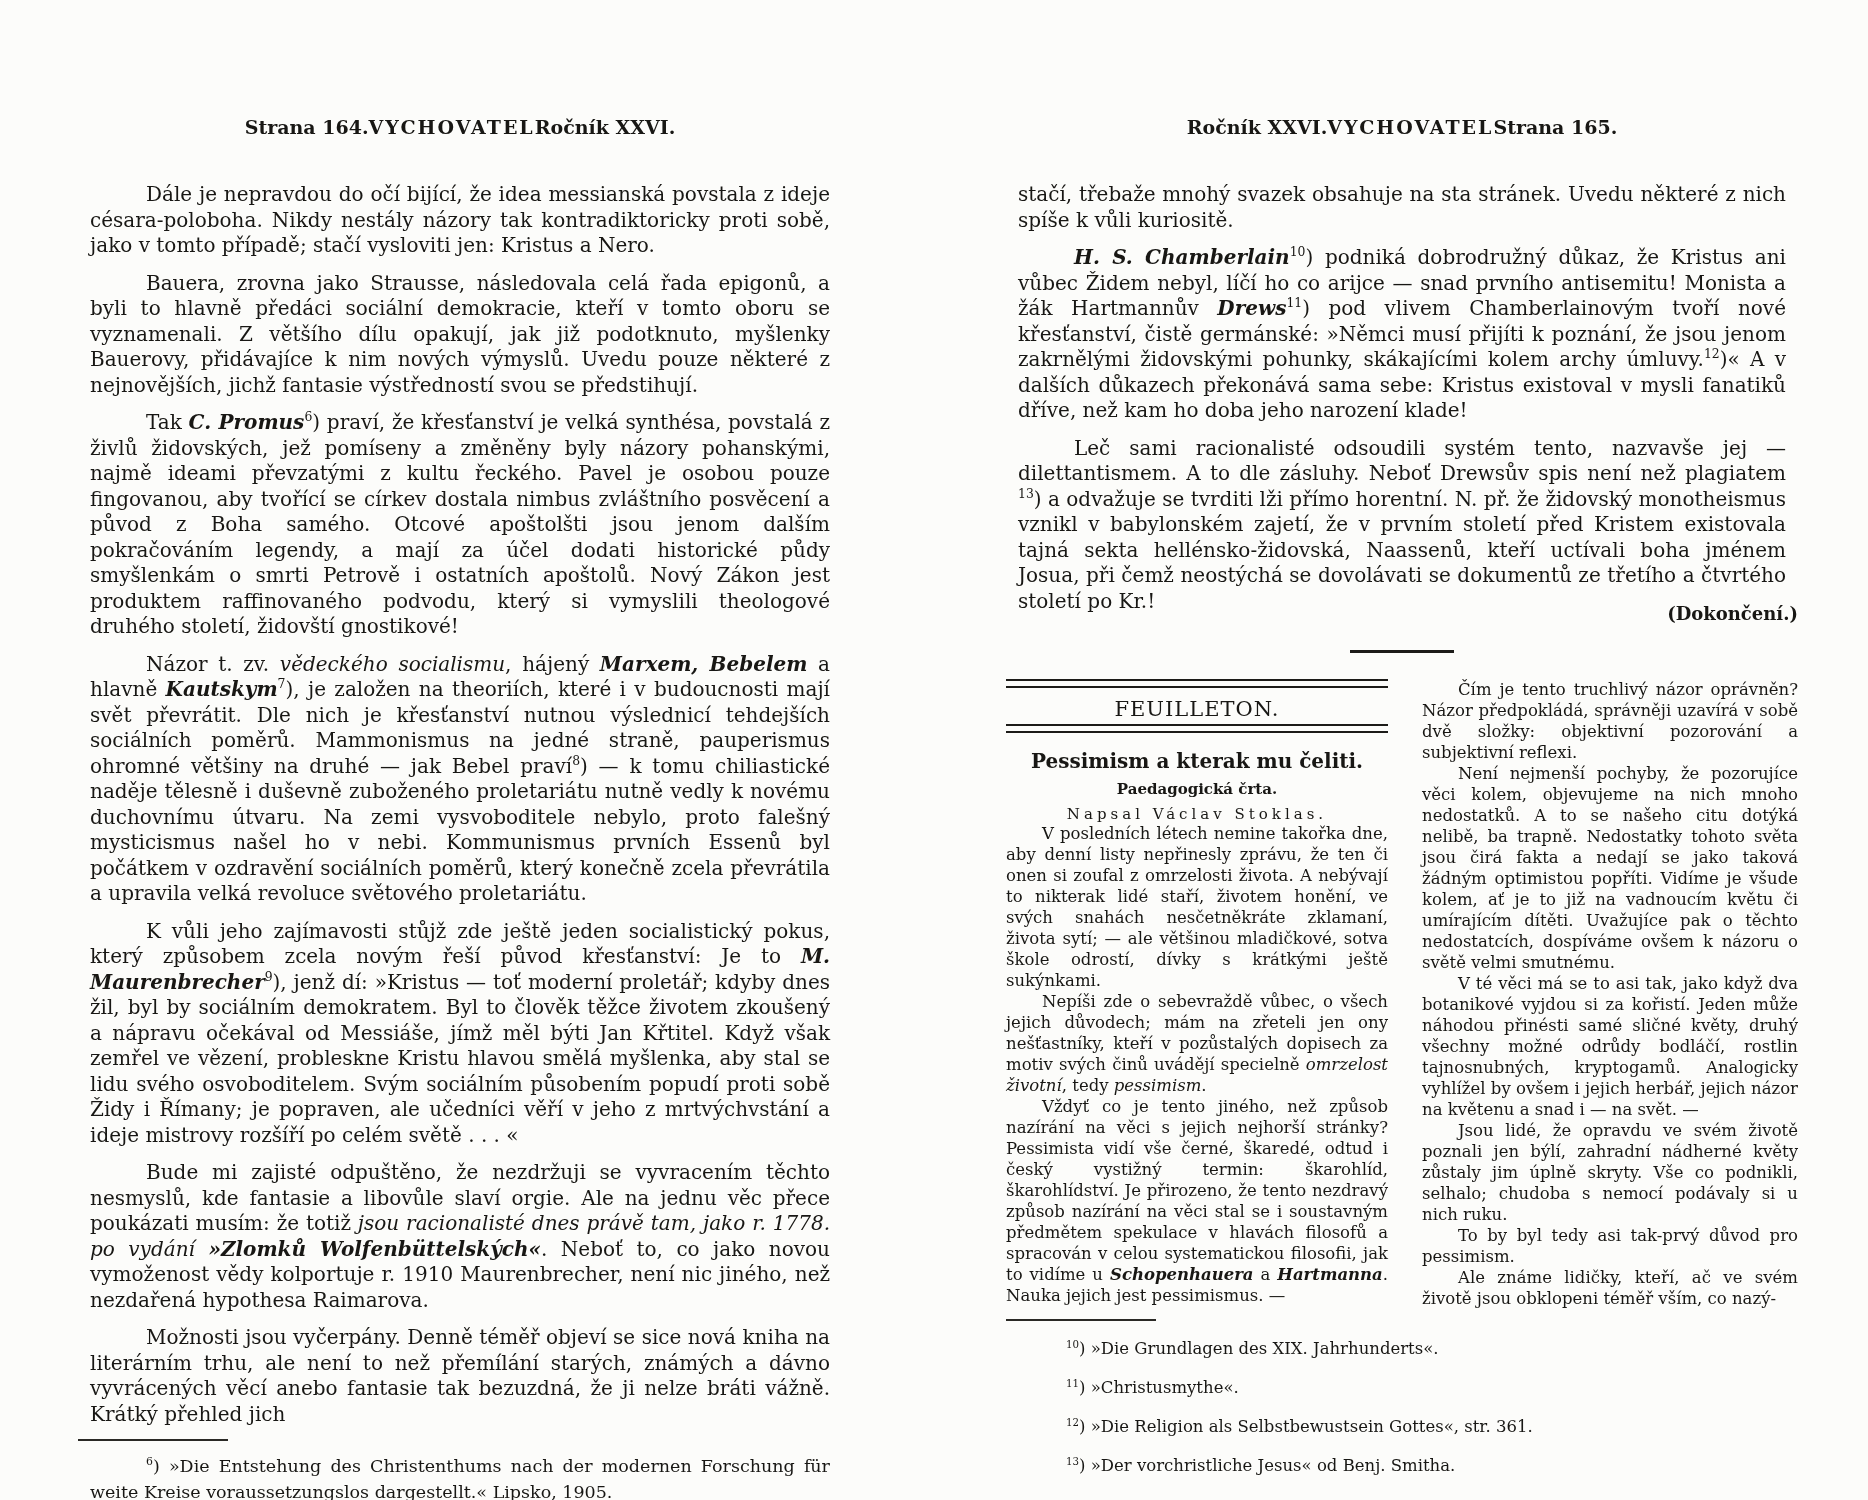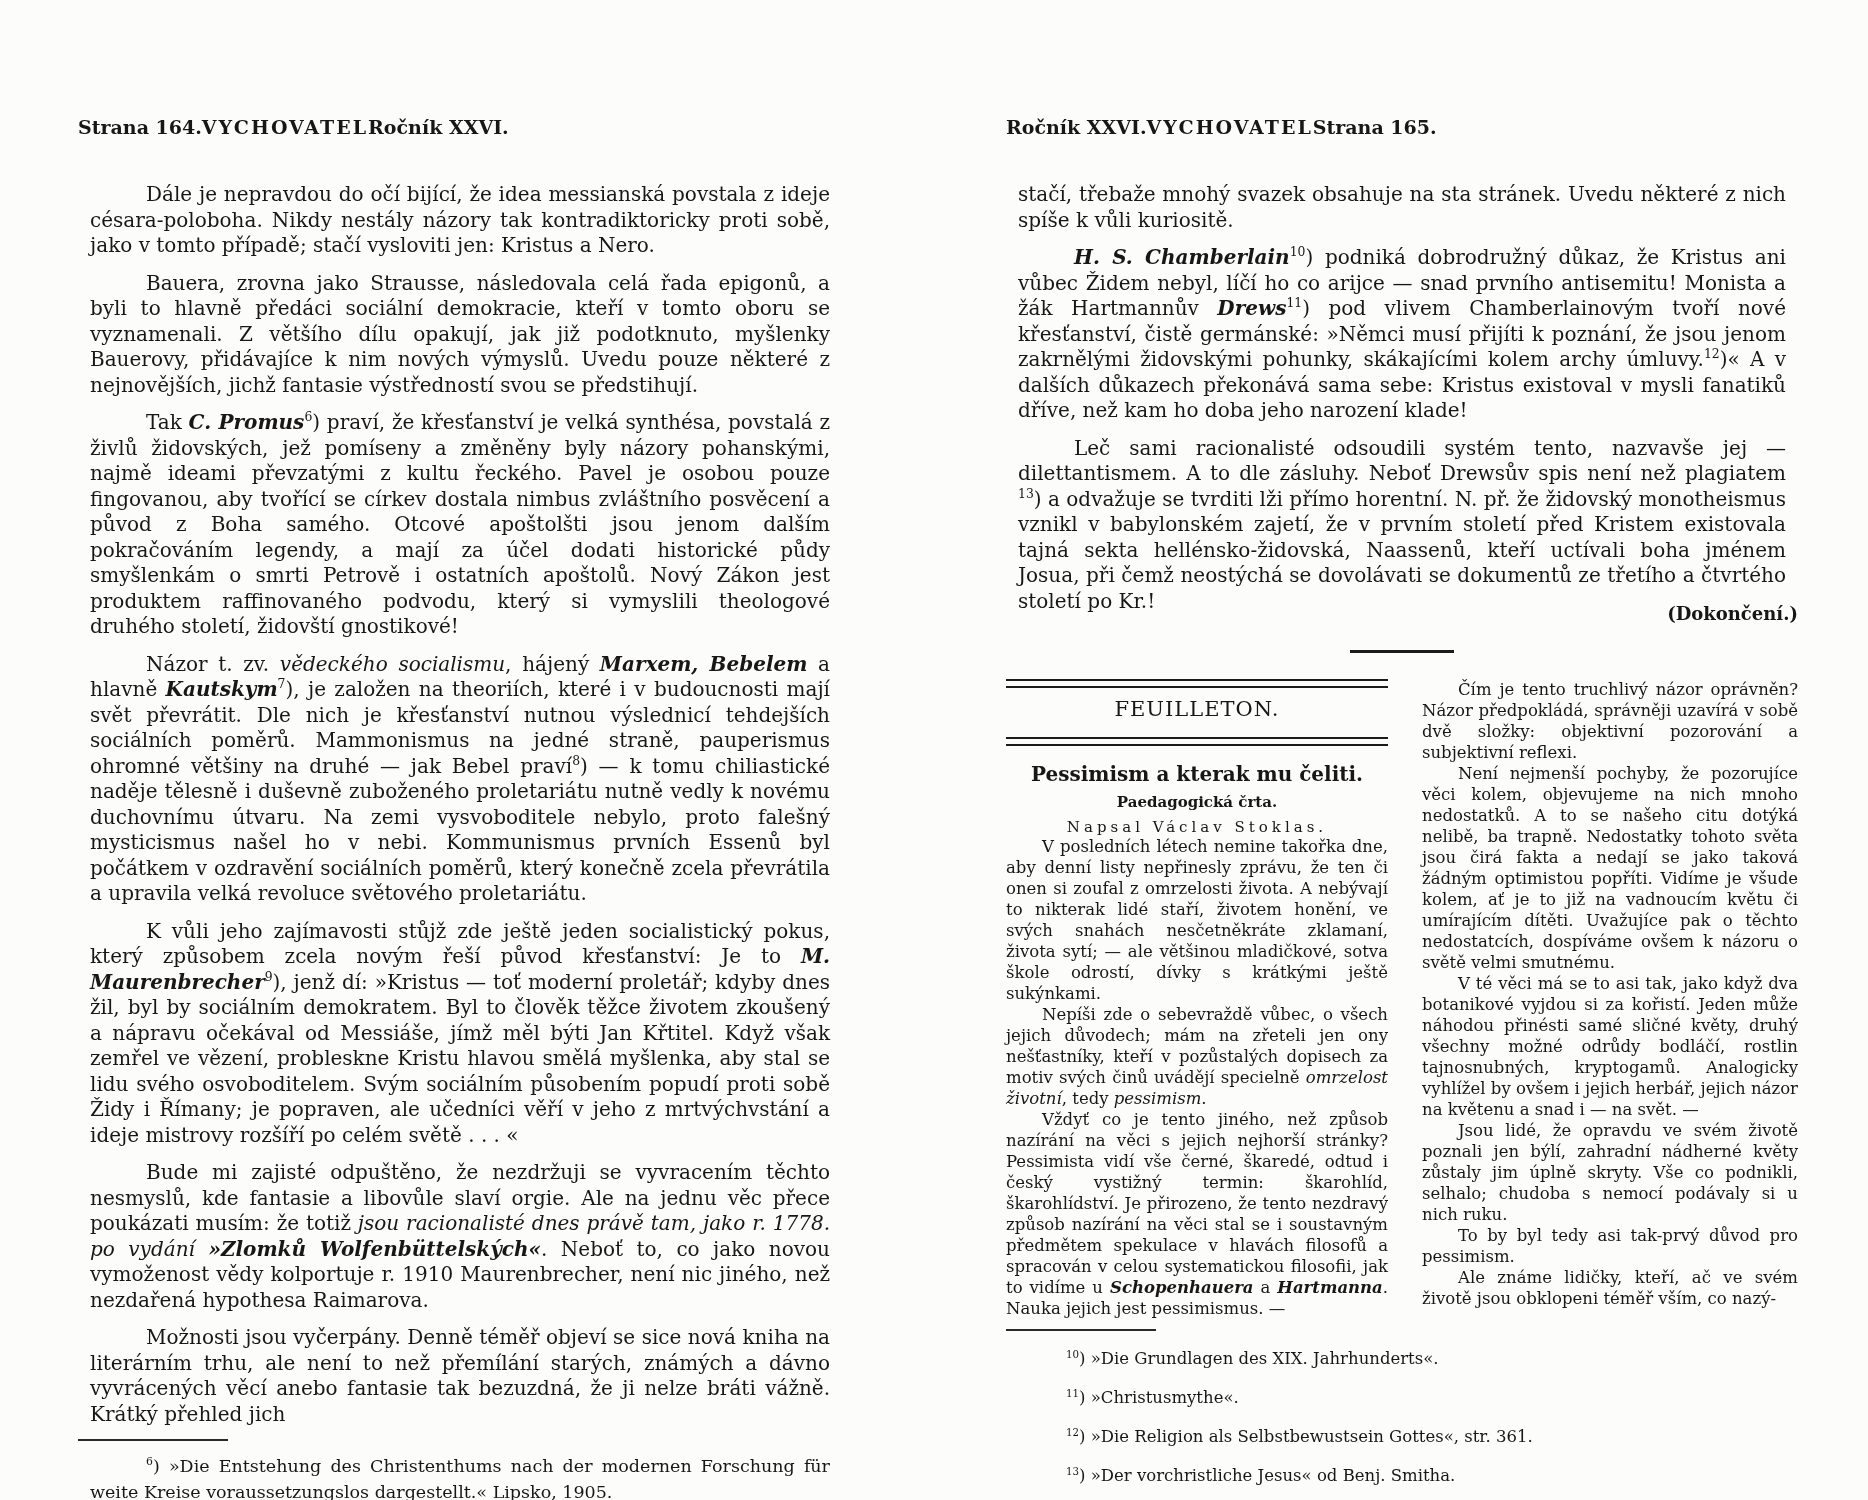--- a/index.html
+++ b/index.html
@@ -8,21 +8,21 @@
     background:#fcfcfa;
     color:#181714;
     font-family:"DejaVu Serif","Liberation Serif",serif;
     overflow:hidden;
   }
   .spread{position:relative;width:1868px;height:1500px;}
   .page{position:absolute;top:116px;}
   .page-left{left:78px;width:764px;}
   .page-right{left:1006px;width:792px;}
   .running-head{
-    display:flex;justify-content:flex-start;align-items:baseline;
+    display:flex;justify-content:center;align-items:baseline;
     font-weight:bold;font-size:19px;margin-bottom:44px;
   }
   .running-head .jtitle{letter-spacing:2px;}
   .body-text p.p{
     margin:12px;font-size:20px;line-height:25.5px;
     text-align:justify;text-indent:56px;
   }
   .body-text p.p.cont{text-indent:0;}
   sup{font-size:0.62em;line-height:0;vertical-align:super;}
   .dokonceni{
@@ -33,21 +33,21 @@
   .footnotes p.fn{
     margin:12px;font-size:17.5px;line-height:26px;
     text-align:justify;text-indent:56px;
   }
   .divider{width:104px;border-top:3px solid #1c1b18;margin:24px auto 26px;}
   .columns{display:flex;gap:34px;align-items:flex-start;}
   .col-left{width:382px;}
   .col-right{width:376px;}
   .dbl-rule{height:5px;border-top:2px solid #1c1b18;border-bottom:2px solid #1c1b18;}
   .feuilleton-title{
-    text-align:center;font-size:21px;letter-spacing:1px;padding:9px 0 16px;
+    text-align:center;font-size:21px;letter-spacing:1px;padding:9px 0 3px;
   }
   .feuilleton-head{margin-bottom:16px;}
   .art-title{
     text-align:center;font-size:20px;font-weight:bold;
     margin:6px 0 7px;line-height:24px;
   }
   .art-subtitle{text-align:center;font-size:15px;font-weight:bold;margin-bottom:7px;}
   .art-byline{
     text-align:center;font-size:15px;letter-spacing:4px;
   }

